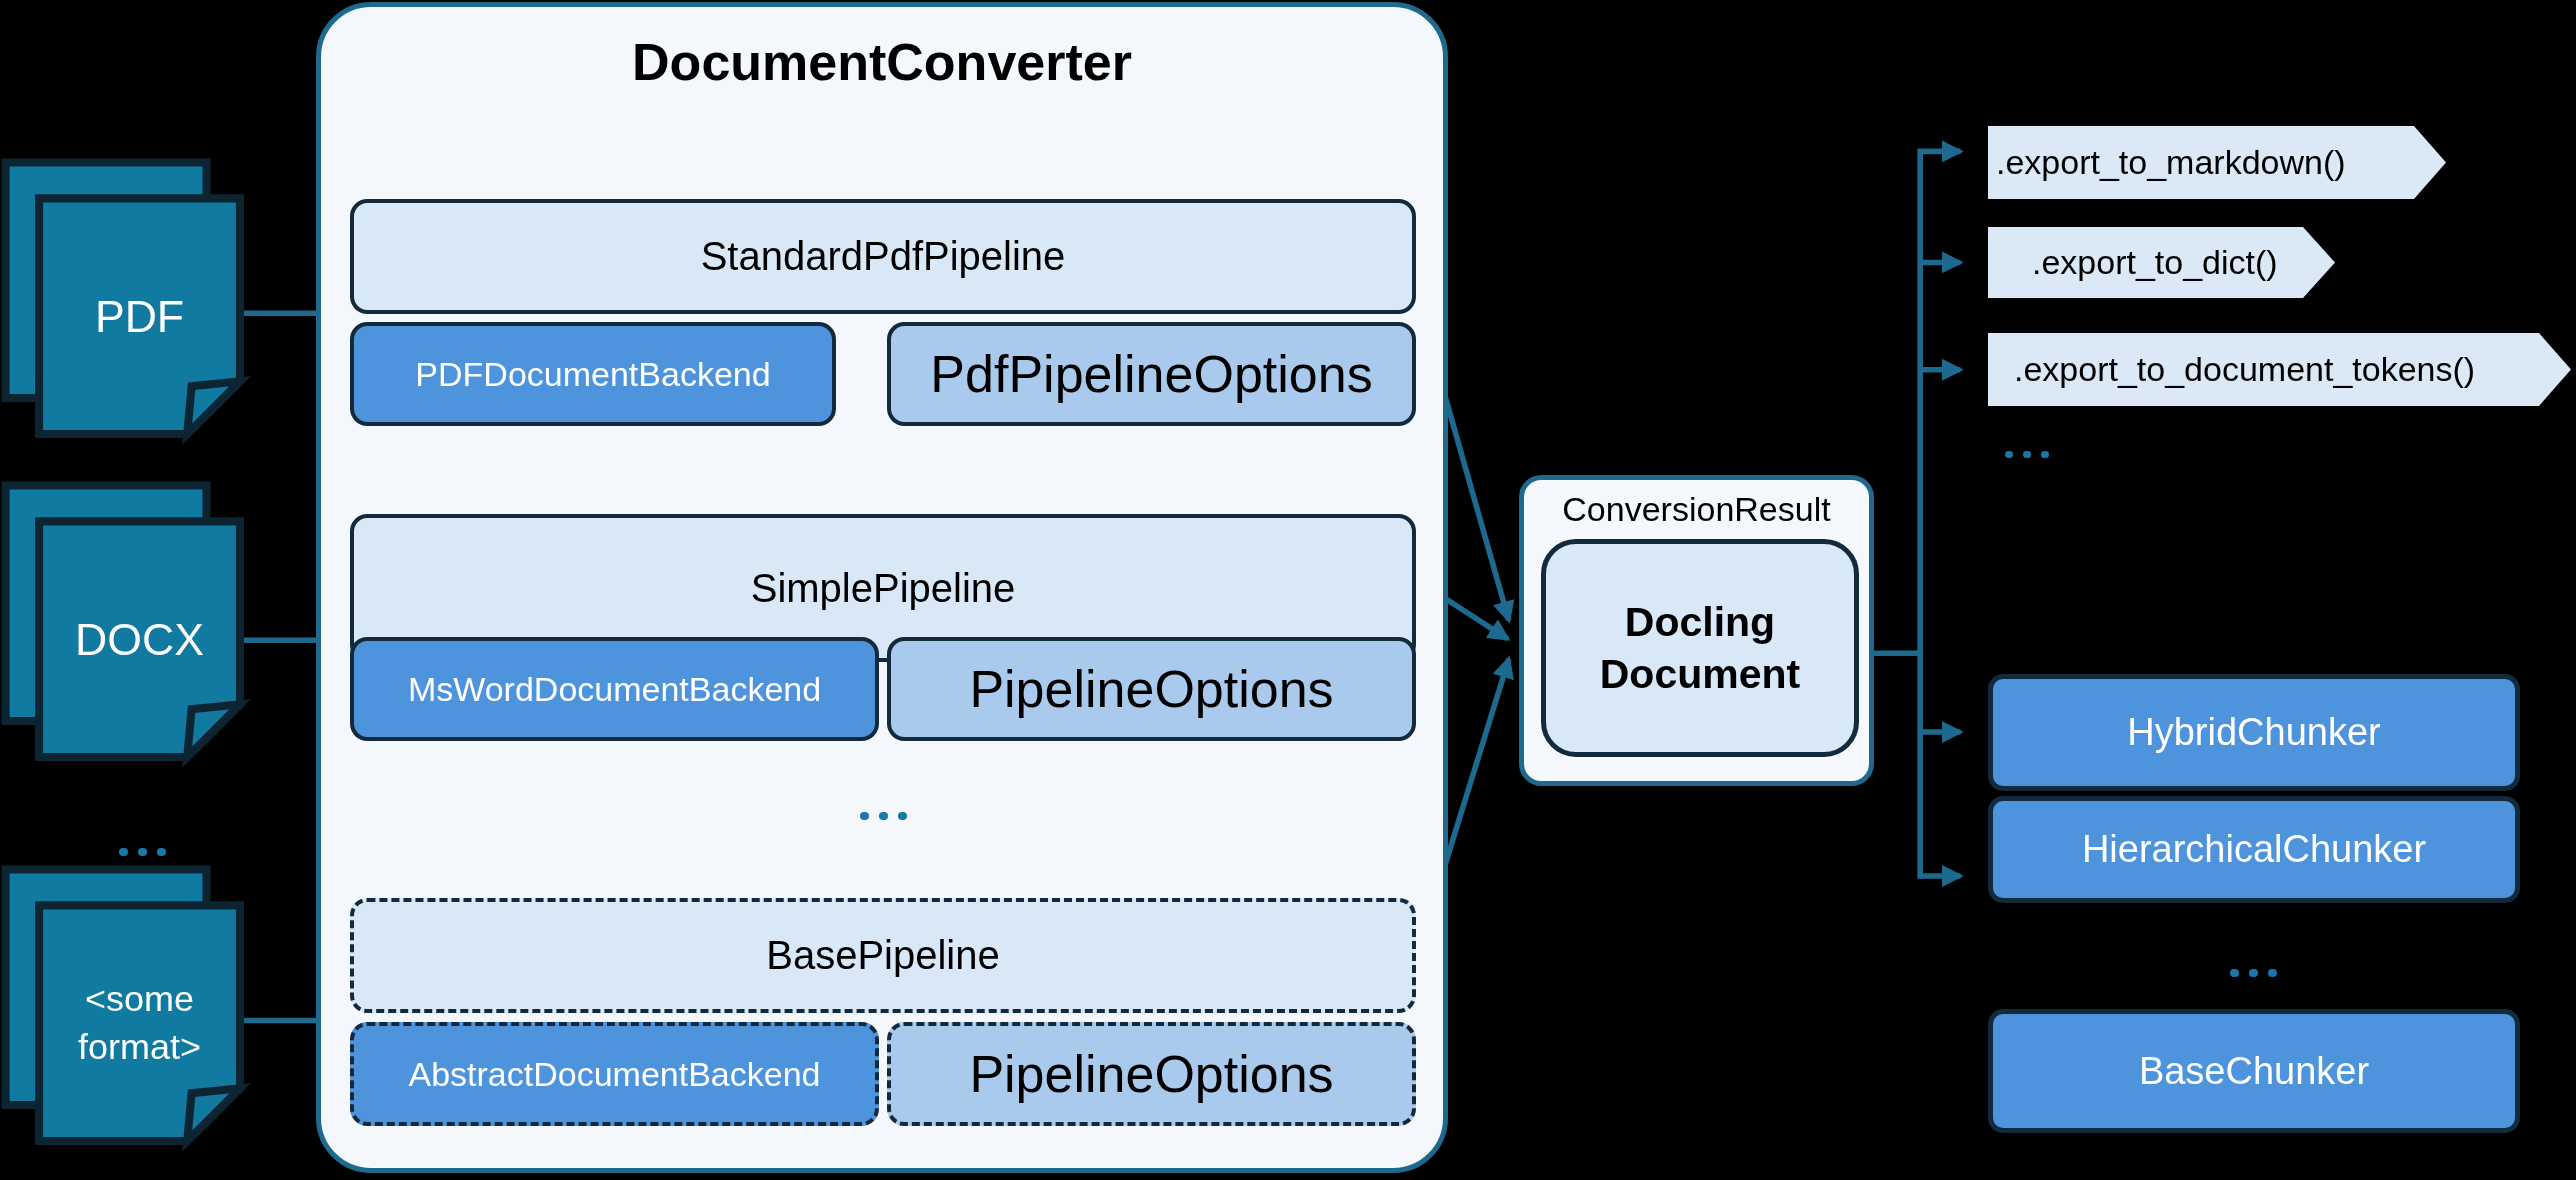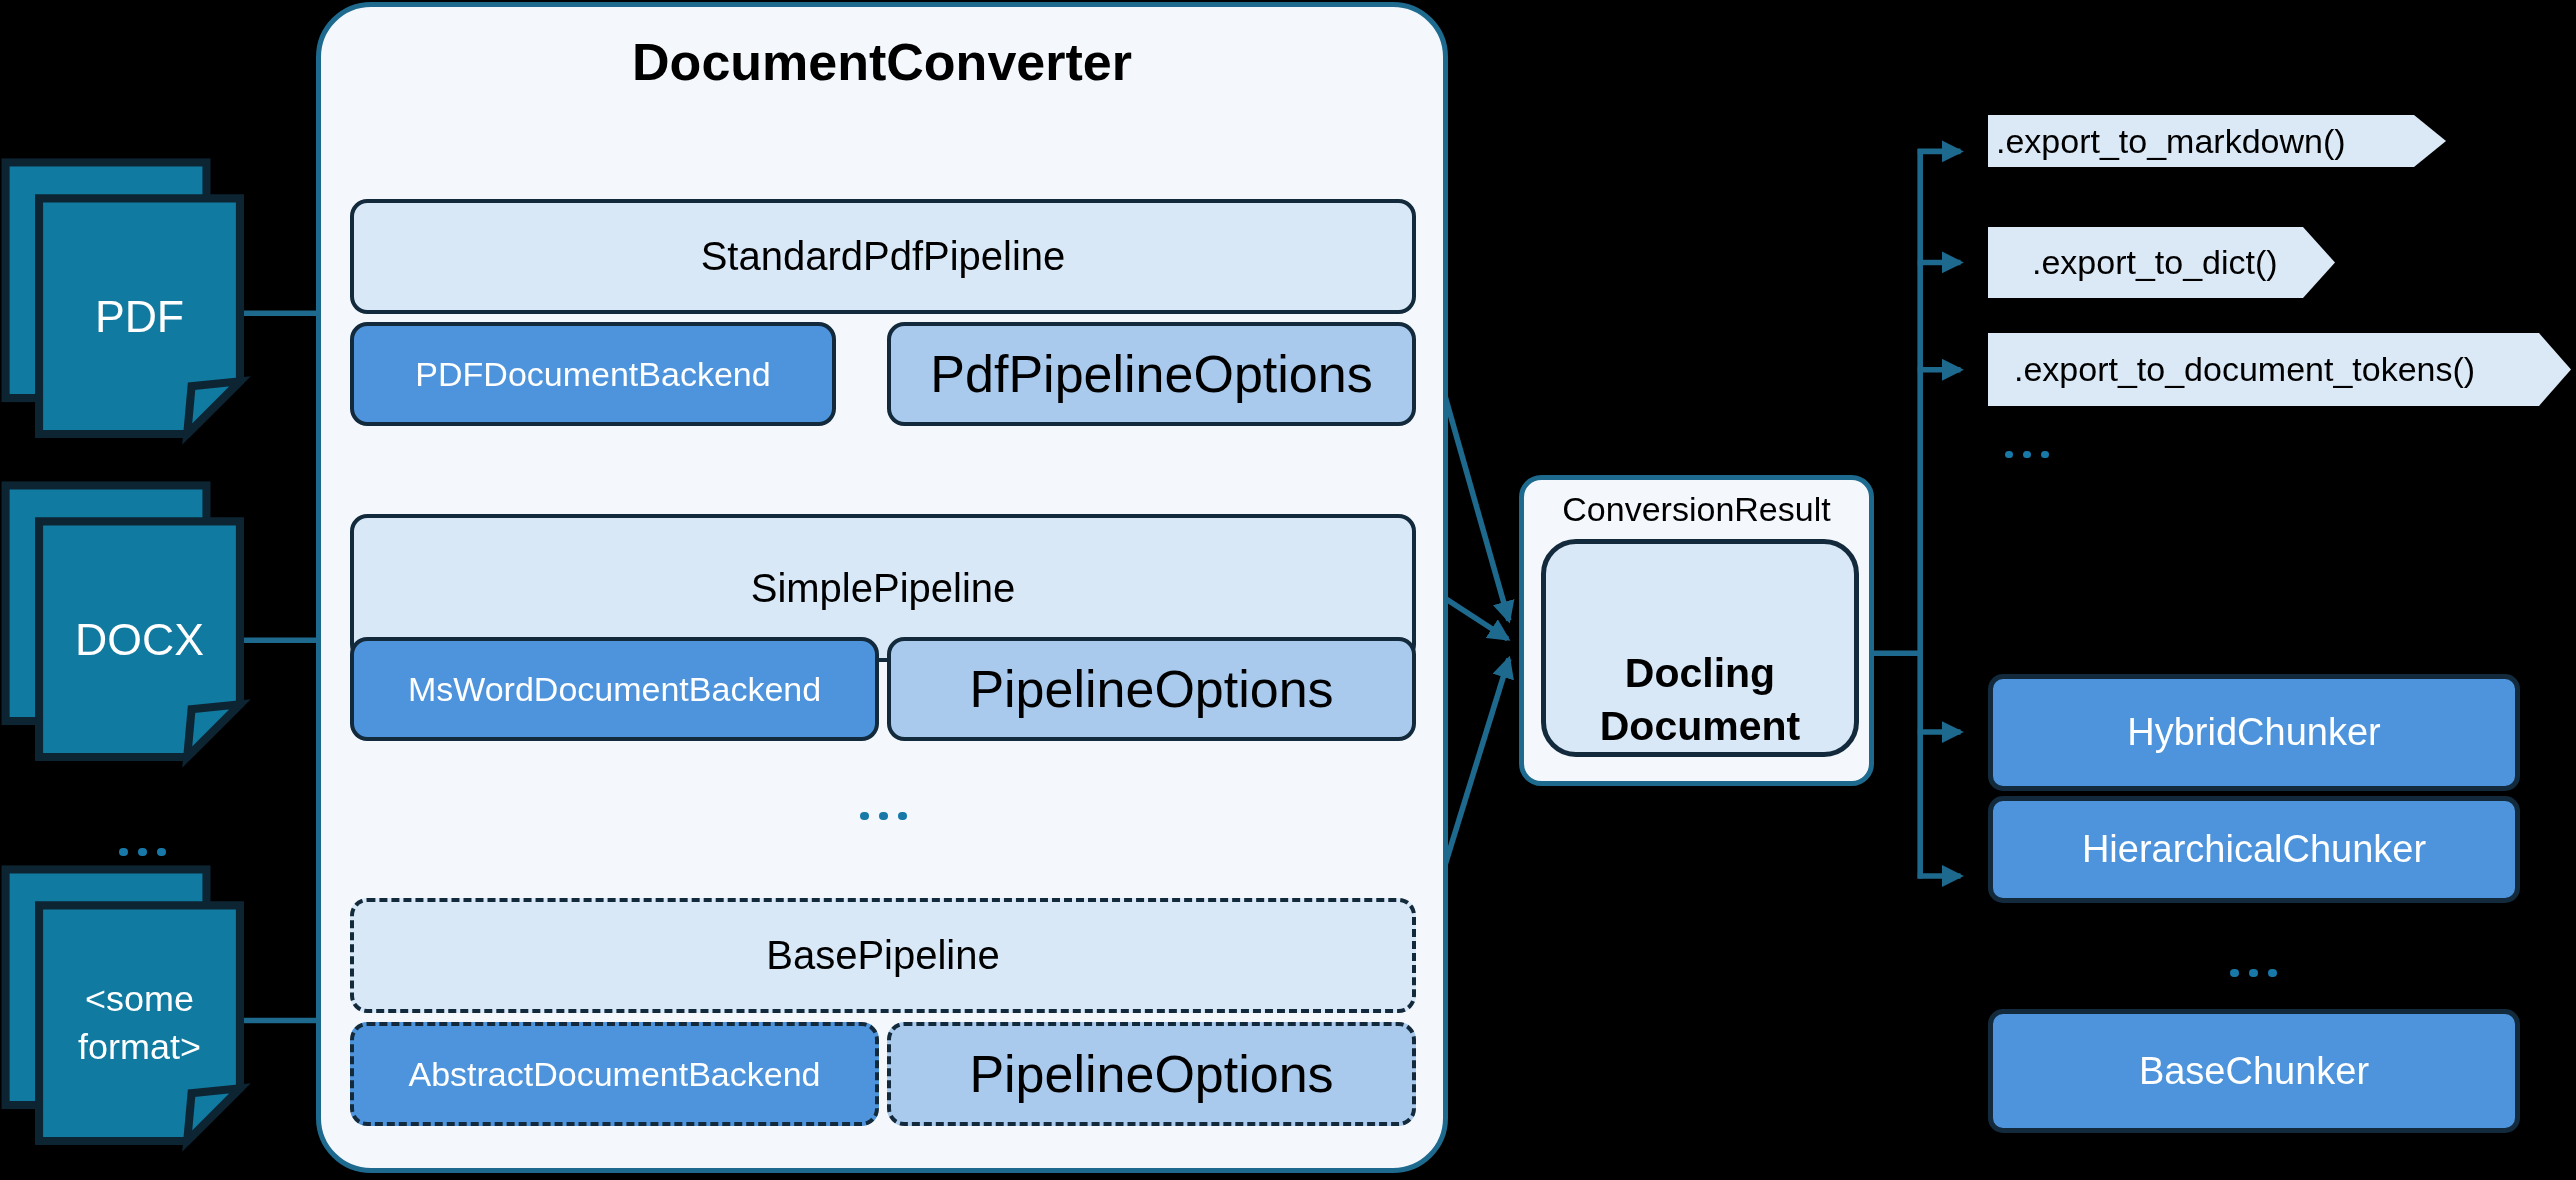--- a/index.html
+++ b/index.html
@@ -32,21 +32,21 @@
   .pipeline-header{background:var(--pipe);font-size:40px;}
   .backend{background:var(--backend);color:#fff;font-size:34px;}
   .options{background:var(--options);font-size:52px;}
   .dashed{border-style:dashed;}
 
   .result-box{left:1519px;top:475px;width:355px;height:311px;background:var(--panel);
     border:5.6px solid var(--teal);border-radius:22.3px;}
   .result-label{left:1519px;top:490px;width:355px;text-align:center;font-size:34px;color:#000;}
   .docling-box{left:1541px;top:539px;width:318px;height:218px;background:var(--pipe);
     border:5.6px solid var(--dark);border-radius:35px;display:flex;flex-direction:column;
-    align-items:center;justify-content:flex-end;font-size:41px;font-weight:bold;line-height:1.28;color:#000;}
+    align-items:center;justify-content:center;font-size:41px;font-weight:bold;line-height:1.28;color:#000;}
 
   .export-tag{position:absolute;display:flex;align-items:center;background:var(--export);
     font-size:34px;color:#000;padding-left:26px;
     clip-path:polygon(0 0, calc(100% - 32px) 0, 100% 50%, calc(100% - 32px) 100%, 0 100%);}
 
   .chunker{position:absolute;display:flex;align-items:center;justify-content:center;
     background:var(--backend);color:#fff;font-size:38px;border:5px solid var(--dark);border-radius:15px;}
 
   .dots{position:absolute;display:flex;align-items:center;justify-content:center;gap:10.5px;}
   .dots i{width:8.7px;height:8.7px;border-radius:50%;background:var(--dots);display:block;}
@@ -131,21 +131,21 @@
   <div class="box backend dashed" style="left:350px;top:1022px;width:529px;height:104px;">AbstractDocumentBackend</div>
   <div class="box options dashed" style="left:887px;top:1022px;width:529px;height:104px;">PipelineOptions</div>
 
   <div class="result-box abs"></div>
   <div class="result-label abs">ConversionResult</div>
   <div class="docling-box abs">
     <span>Docling</span>
     <span>Document</span>
   </div>
 
-  <div class="export-tag" style="left:1988px;top:115px;width:458px;height:52px;padding-left:8px;">.export_to_markdown()</div>
+  <div class="export-tag" style="left:1988px;top:126px;width:458px;height:73px;padding-left:8px;">.export_to_markdown()</div>
   <div class="export-tag" style="left:1988px;top:227px;width:347px;height:71px;padding-left:44px;">.export_to_dict()</div>
   <div class="export-tag" style="left:1988px;top:333px;width:583px;height:73px;">.export_to_document_tokens()</div>
 
   <div class="dots small abs" style="left:1993px;top:447px;width:68px;height:15px;" aria-label="...">
       <i></i>
       <i></i>
       <i></i>
     </div>
 
   <div class="chunker" style="left:1988px;top:674px;width:532px;height:117px;">HybridChunker</div>

